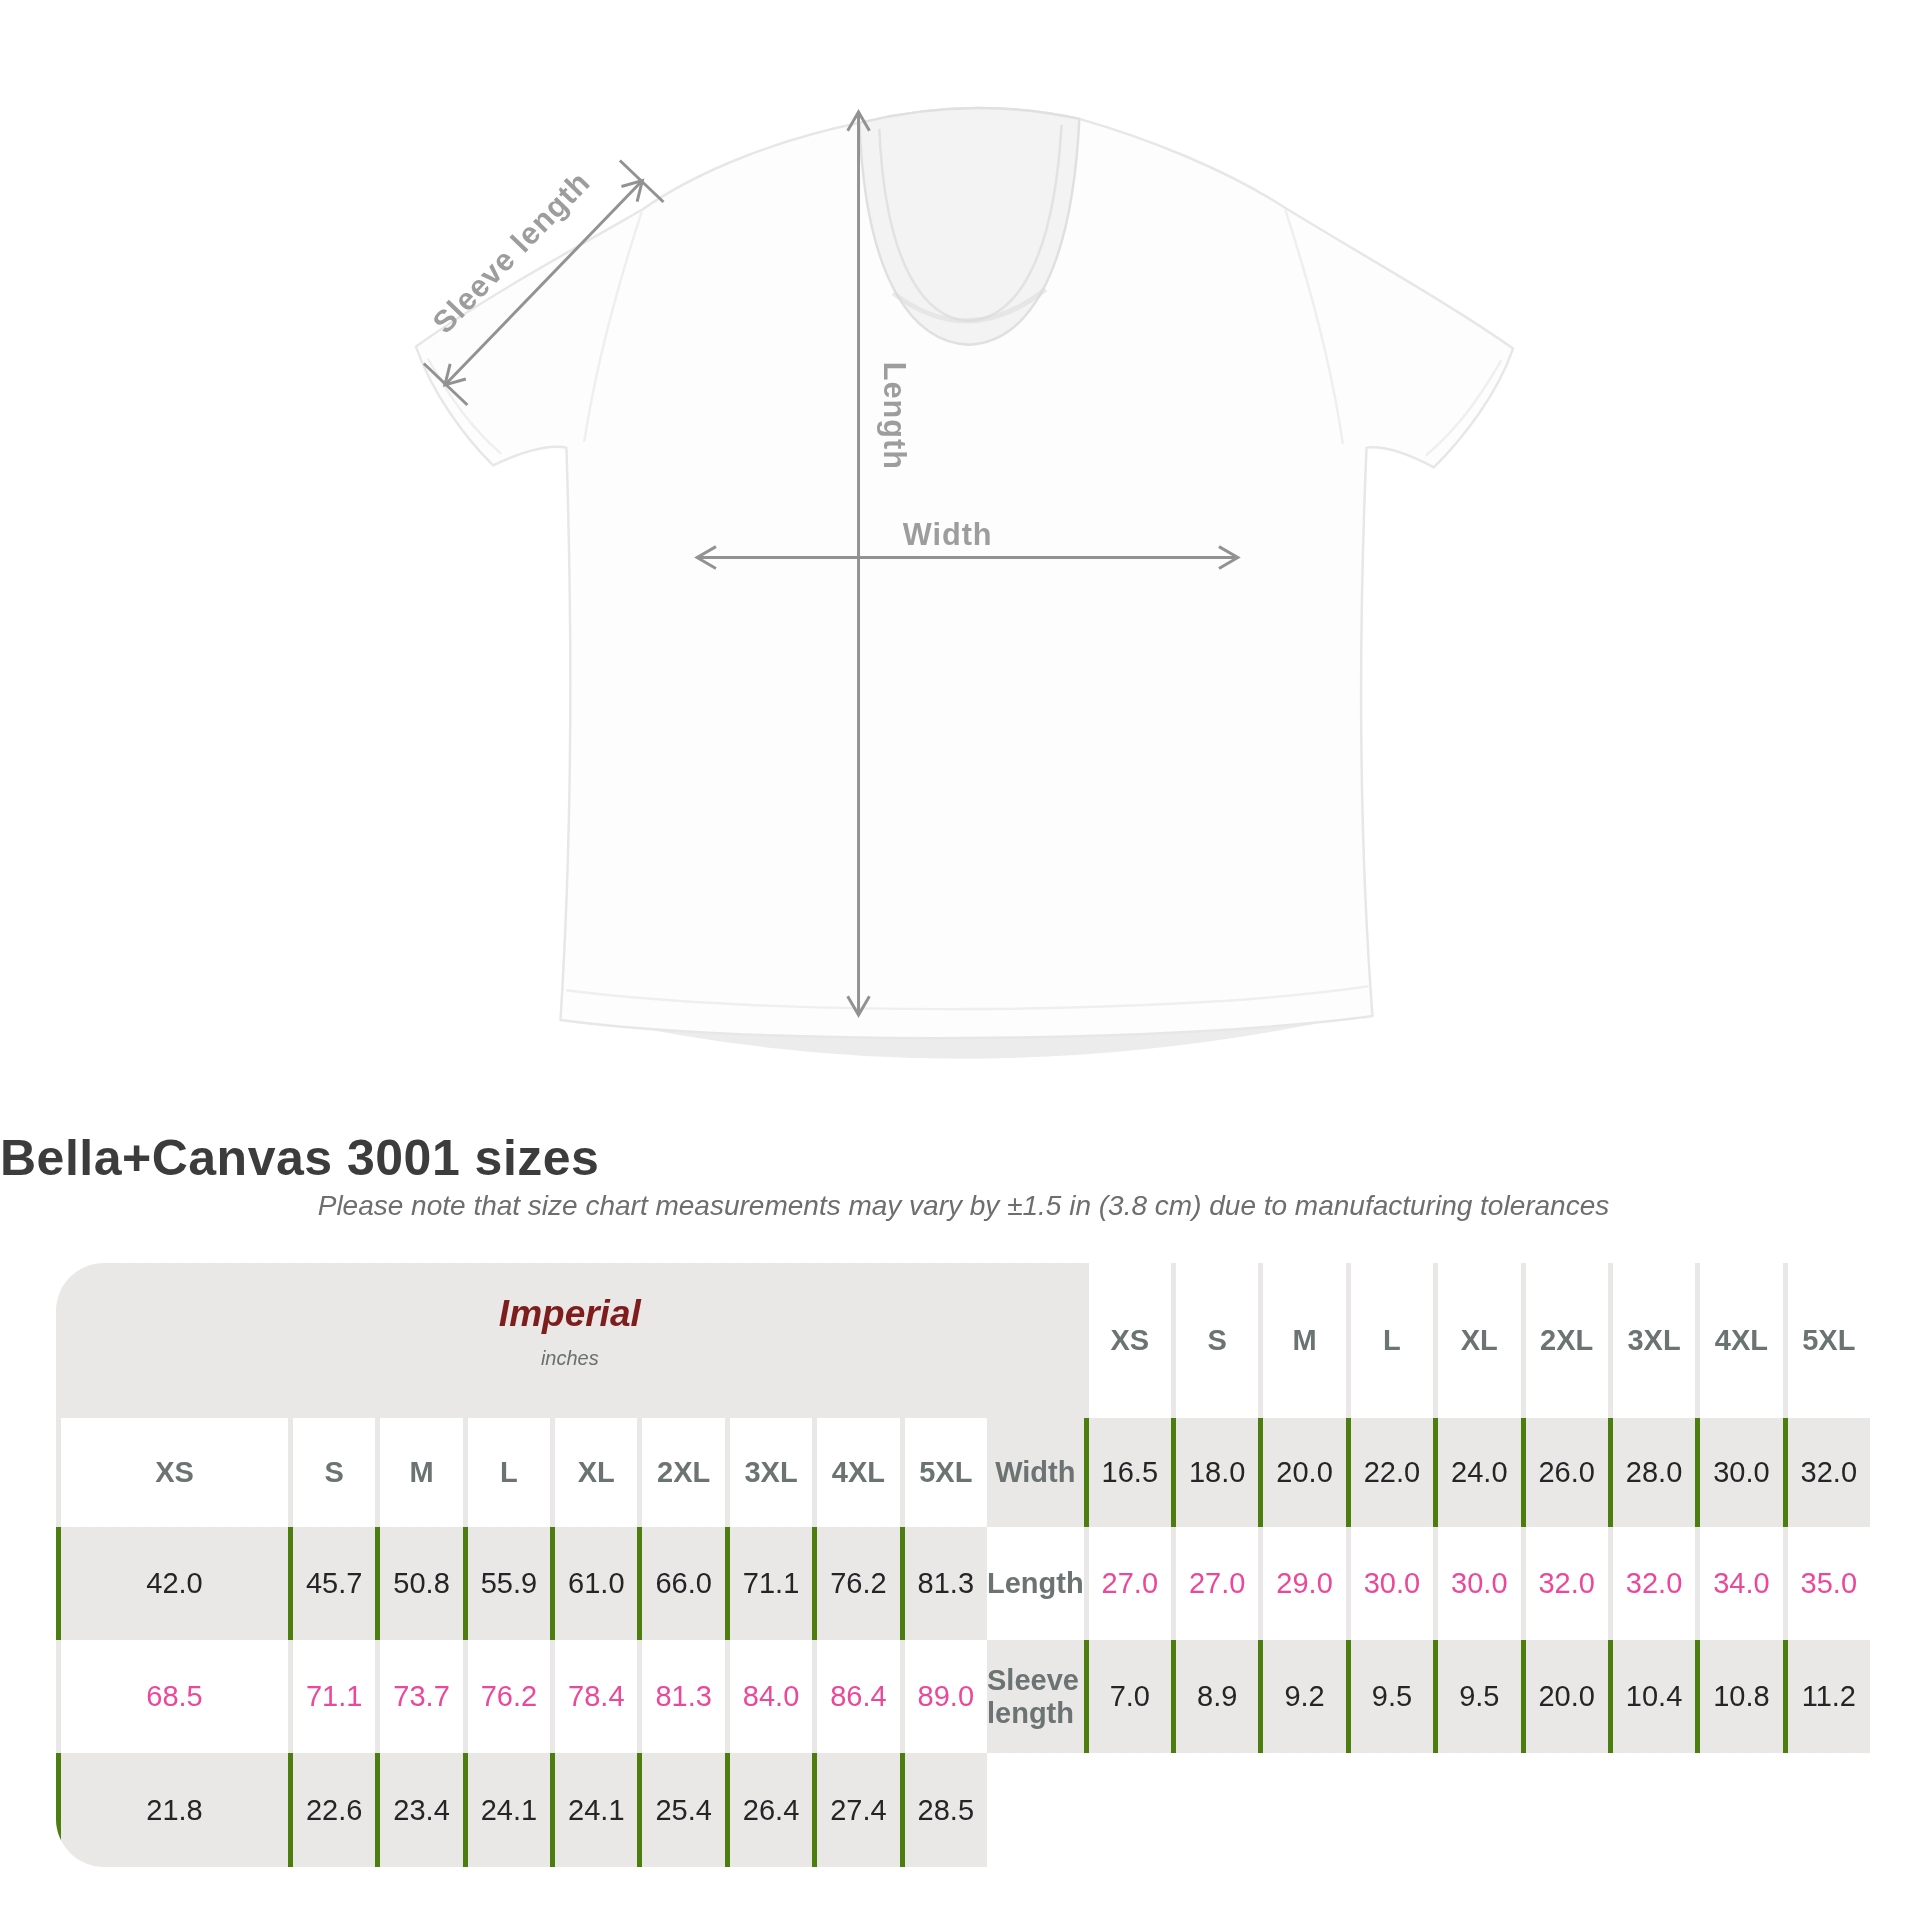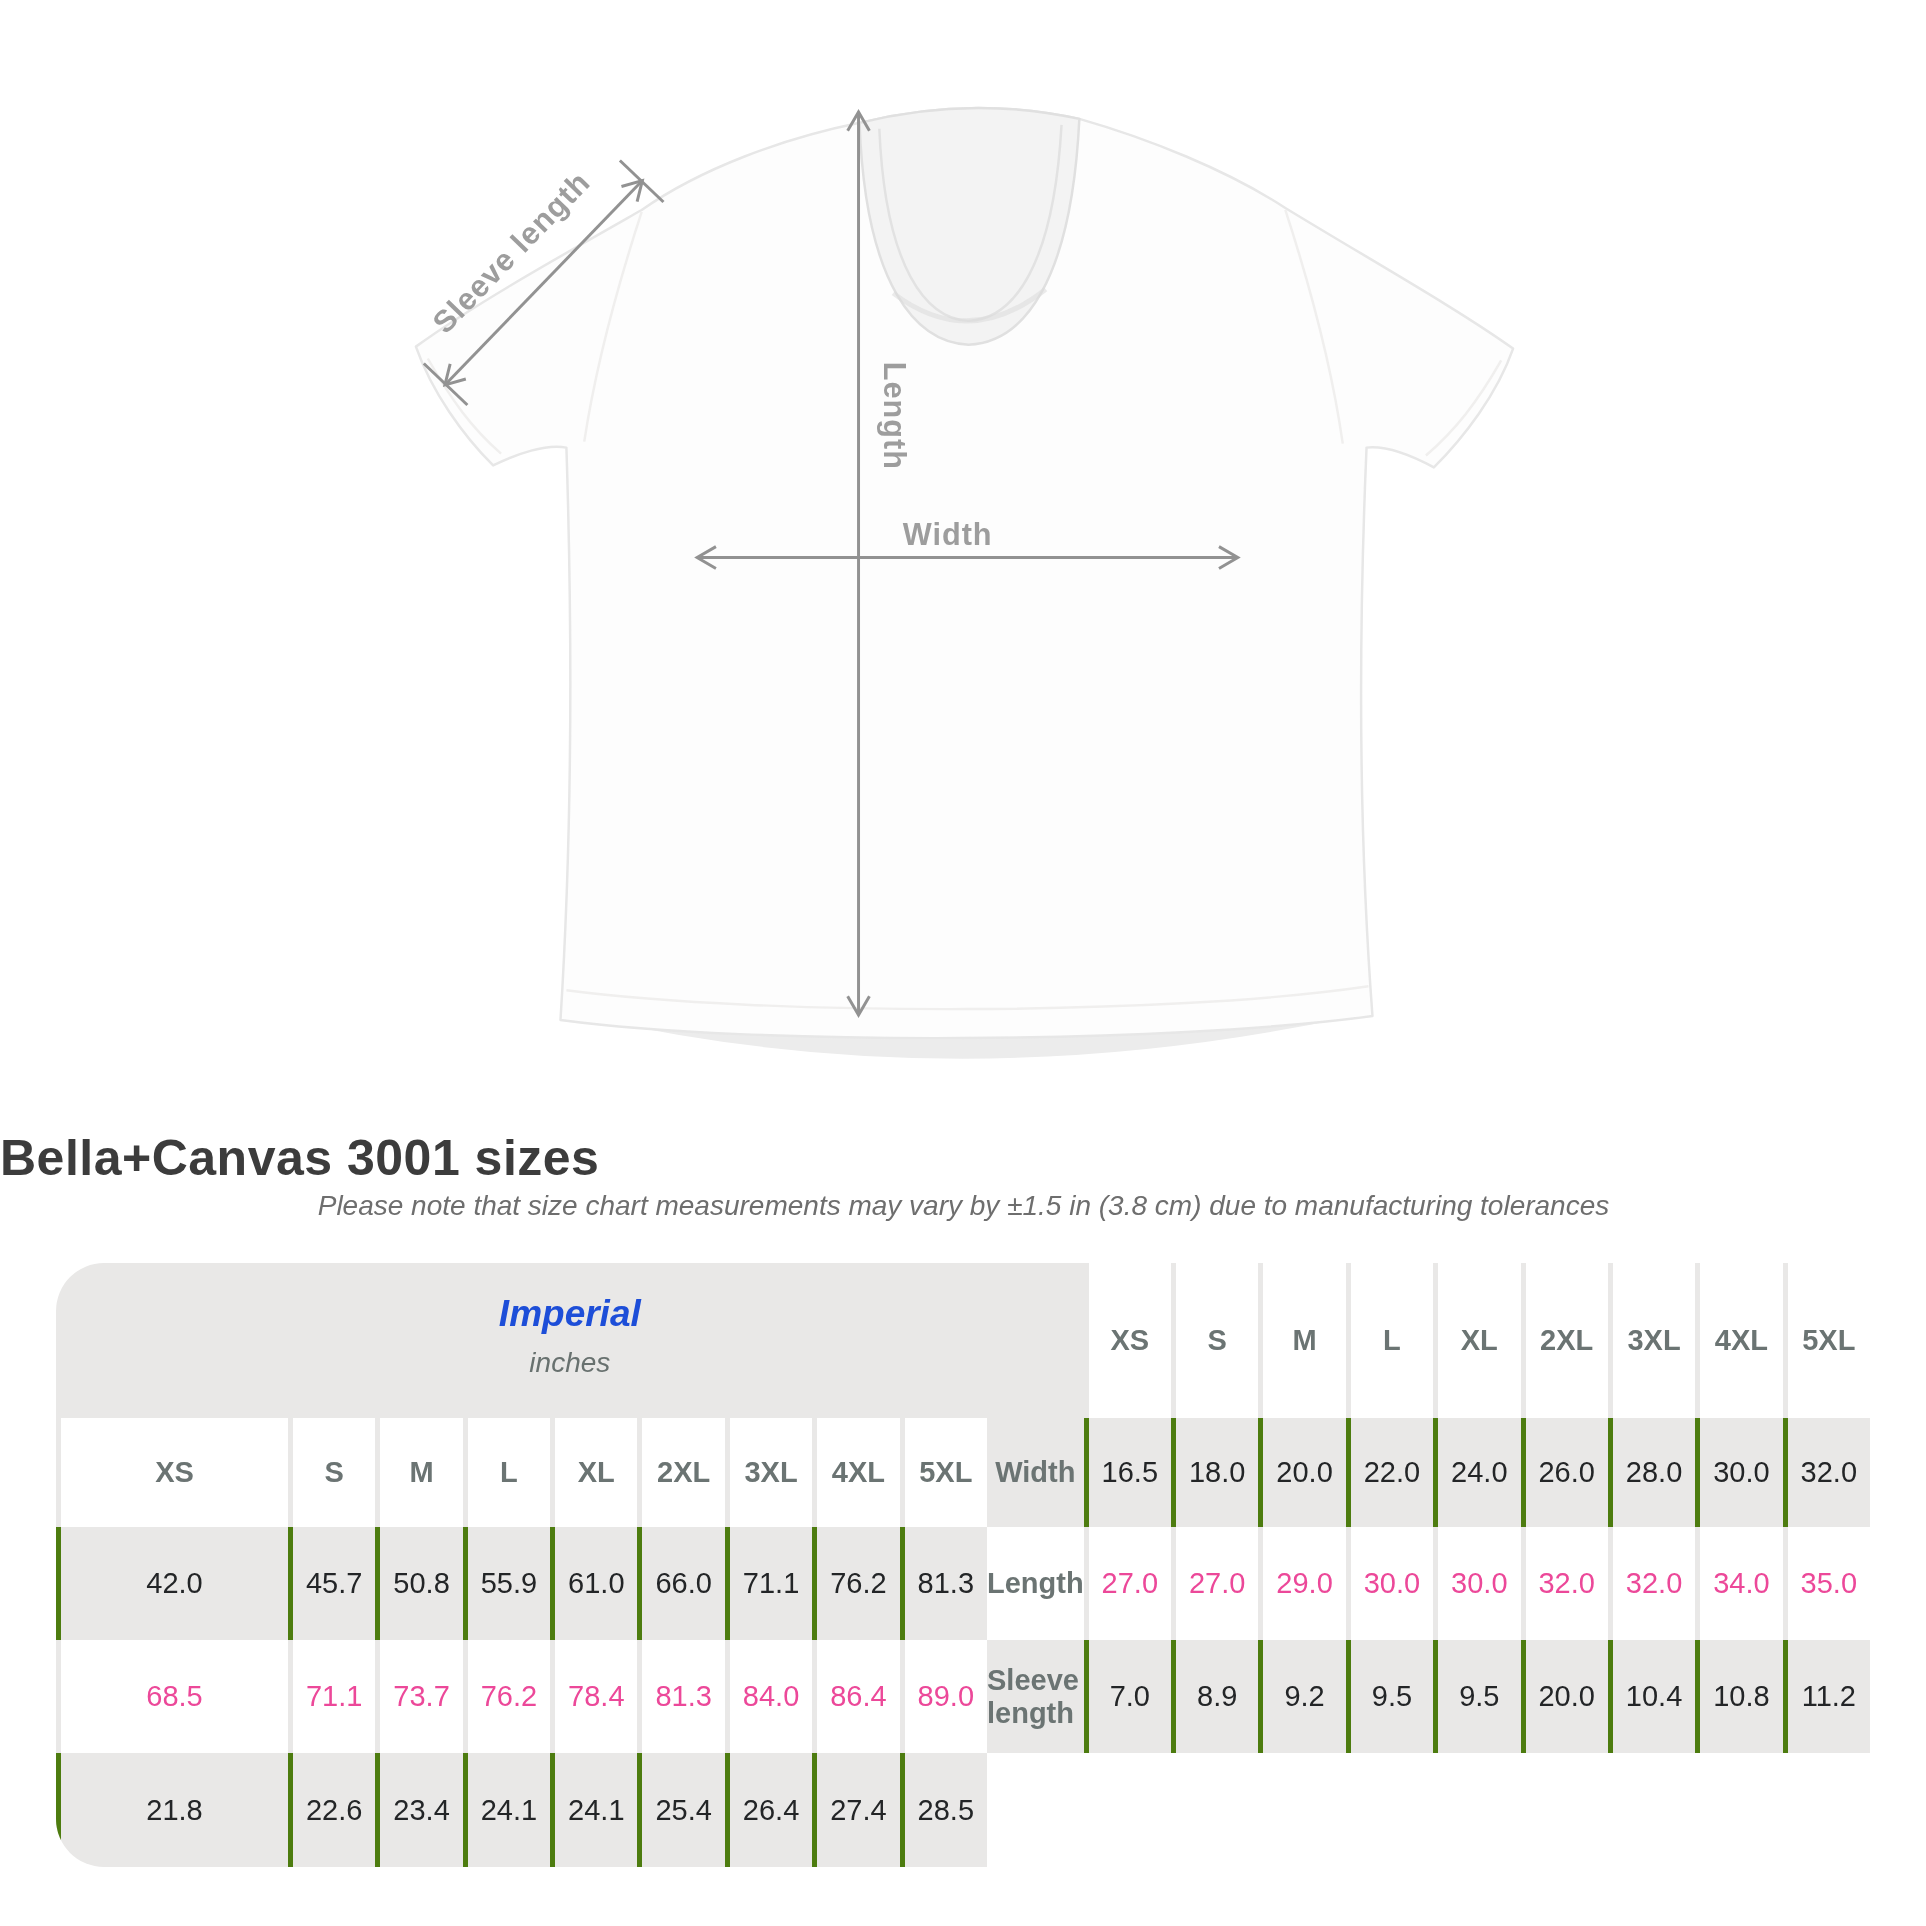--- a/index.html
+++ b/index.html
@@ -45,22 +45,22 @@
     grid-template-rows:155px 109px 113px 113px auto;
     background:#ffffff;
   }
   .band {
     background:#e9e8e7;
     display:flex; flex-direction:column; align-items:center;
     padding-top:30px; gap:12px;
   }
   .band-imperial { grid-column:1 / 11; }
   .band-metric   { grid-column:11 / 20; }
-  .band-label { font-size:37px; font-weight:bold; font-style:italic; color:#1d4ed8;text-align:right; }
-  .band-sub   { font-size:28px; font-style:italic; color:#68716f; }
+  .band-label { font-size:37px; font-weight:bold; font-style:italic; color:#7f1d1d;text-align:right; }
+  .band-sub   { font-size:20px; font-style:italic; color:#68716f; }
 
   .cell {
     display:flex; align-items:center; justify-content:center;
     font-size:29px;
   }
   .th  { background:#ffffff; font-weight:bold; color:#6b7473; border-left:5px solid #e9e8e7; }
   .rw  { background:#ffffff; color:#ec4899; border-left:5px solid #e9e8e7; }
   .rg  { background:#e9e8e7; color:#232527; border-left:5px solid #4d7c0f; }
   .lbl { font-weight:bold; color:#6b7473; }
   .first { border-left:none !important; }

